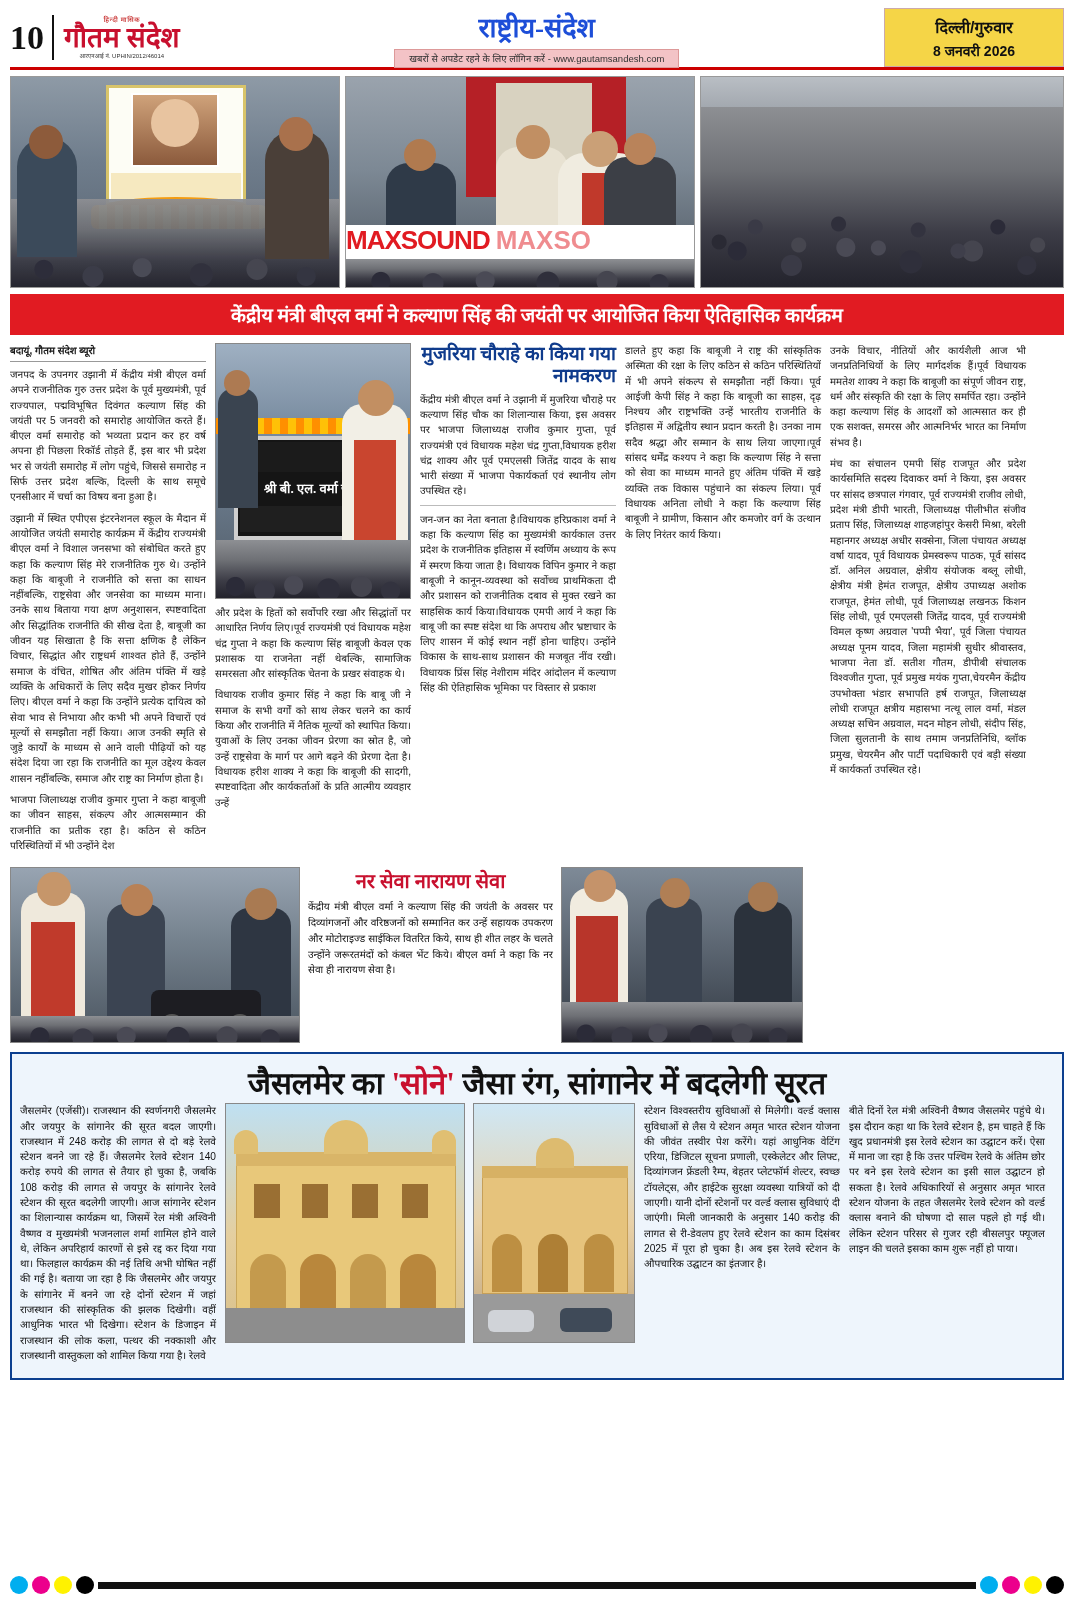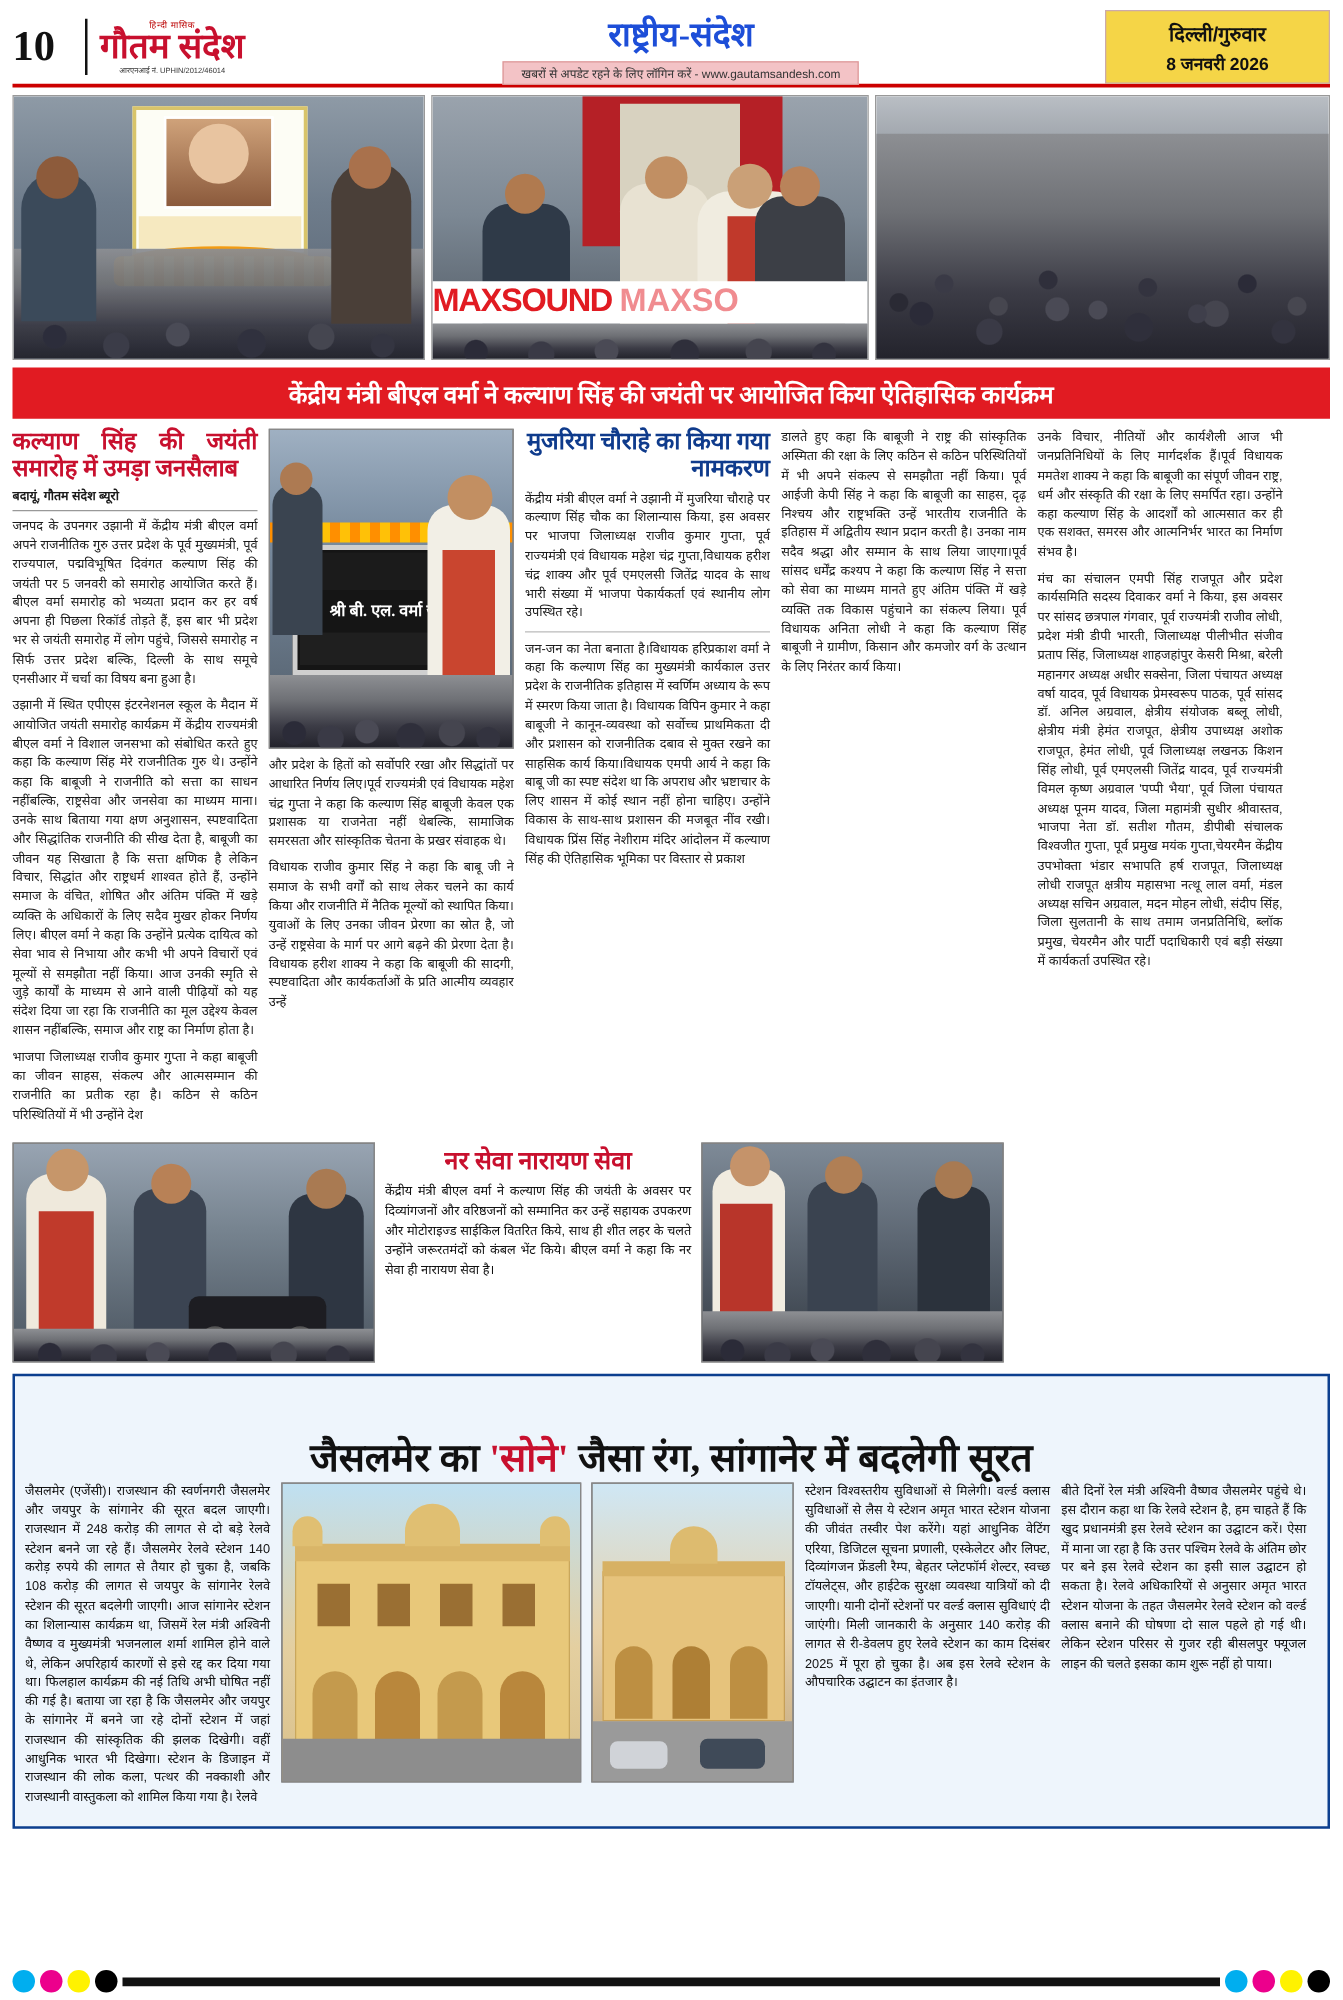--- a/index.html
+++ b/index.html
@@ -8,21 +8,21 @@
     width:1074px; height:1600px;
     background:#fff;
     font-family:"Liberation Sans", sans-serif;
     color:#111;
     overflow:hidden;
   }
   .page { position:relative; width:1074px; height:1600px; padding:8px 10px; }
 
   
   .masthead { display:flex; align-items:stretch; height:62px; border-bottom:3px solid #c00; }
-  .mh-left { display:flex; align-items:center; gap:24px; padding-right:10px; }
+  .mh-left { display:flex; align-items:center; gap:8px; padding-right:10px; }
   .pageno { font-size:34px; font-weight:bold; font-family:"Liberation Serif", serif; }
   .mh-logo { display:flex; flex-direction:column; justify-content:center; border-left:2px solid #111; padding-left:10px; }
   .mh-logo .sm { font-size:7px; color:#b00; letter-spacing:.5px; text-align:center; }
   .mh-logo .big { font-size:28px; font-weight:bold; color:#c8102e; font-family:"Liberation Serif", serif; line-height:1; }
   .mh-logo .tiny { font-size:6px; color:#333; text-align:center; }
   .mh-center { flex:1; display:flex; flex-direction:column; align-items:center; justify-content:center; }
   .mh-center .title { font-size:27px; font-weight:bold; color:#1d4ed8; font-family:"Liberation Serif", serif; }
   .mh-center .strip { margin-top:4px; background:#f3c3c6; border:1px solid #e09; border-color:#d99; font-size:9.5px; padding:2px 14px; color:#333; }
   .mh-right { width:180px; background:#f5d547; border:1px solid #caa; display:flex; flex-direction:column; align-items:center; justify-content:center; }
   .mh-right .l1 { font-size:16px; font-weight:bold; }
@@ -77,21 +77,21 @@
   
   .narseva { display:flex; gap:8px; margin-top:8px; align-items:stretch; }
   .ns-left { width:290px; }
   .ns-mid { width:245px; }
   .ns-right { width:242px; }
   .ns-title { color:#c8102e; font-weight:bold; font-size:20px; text-align:center;
     font-family:"Liberation Serif", serif; margin-bottom:5px; }
 
   
   .bottomwrap { margin-top:9px; border:2px solid #0c3f8f; background:#eef5fc; padding:7px 8px 9px; }
-  .bhead { text-align:center; font-size:31px; font-weight:bold; font-family:"Liberation Serif", serif; color:#111;margin-top:36px; }
+  .bhead { text-align:center; font-size:31px; font-weight:bold; font-family:"Liberation Serif", serif; color:#111; }
   .bhead .red { color:#c8102e; }
   .bsub { text-align:center; color:#0c3f8f; font-weight:bold; font-size:15px; margin-top:4px; margin-bottom:6px; font-family:"Liberation Serif", serif; }
   .bgrid { display:flex; gap:9px; }
   .bcol { width:196px; font-size:10.2px; line-height:1.5; text-align:justify; }
   .bmid { width:410px; }
 
   
   .colorbar { position:absolute; left:10px; right:10px; bottom:6px; display:flex; align-items:center; gap:4px; }
   .cdot { width:18px; height:18px; border-radius:50%; }
   .cline { flex:1; height:7px; background:#111; }
@@ -191,21 +191,20 @@
          radial-gradient(circle at 93% 72%, #474750 0 7px, transparent 8px);"></div>
     </div>
   </div>
 
   <div class="redbanner">केंद्रीय मंत्री बीएल वर्मा ने कल्याण सिंह की जयंती पर आयोजित किया ऐतिहासिक कार्यक्रम</div>
 
 
   <div class="article">
 
     <div class="col c1">
-      <div class="subhead-red">कल्याण सिंह की जयंती समारोह में उमड़ा जनसैलाब</div>
       <div class="byline">बदायूं, गौतम संदेश ब्यूरो</div>
       <p class="t">जनपद के उपनगर उझानी में केंद्रीय मंत्री बीएल वर्मा अपने राजनीतिक गुरु उत्तर प्रदेश के पूर्व मुख्यमंत्री, पूर्व राज्यपाल, पद्मविभूषित दिवंगत कल्याण सिंह की जयंती पर 5 जनवरी को समारोह आयोजित करते हैं। बीएल वर्मा समारोह को भव्यता प्रदान कर हर वर्ष अपना ही पिछला रिकॉर्ड तोड़ते हैं, इस बार भी प्रदेश भर से जयंती समारोह में लोग पहुंचे, जिससे समारोह न सिर्फ उत्तर प्रदेश बल्कि, दिल्ली के साथ समूचे एनसीआर में चर्चा का विषय बना हुआ है।</p>
       <p class="t">उझानी में स्थित एपीएस इंटरनेशनल स्कूल के मैदान में आयोजित जयंती समारोह कार्यक्रम में केंद्रीय राज्यमंत्री बीएल वर्मा ने विशाल जनसभा को संबोधित करते हुए कहा कि कल्याण सिंह मेरे राजनीतिक गुरु थे। उन्होंने कहा कि बाबूजी ने राजनीति को सत्ता का साधन नहींबल्कि, राष्ट्रसेवा और जनसेवा का माध्यम माना। उनके साथ बिताया गया क्षण अनुशासन, स्पष्टवादिता और सिद्धांतिक राजनीति की सीख देता है, बाबूजी का जीवन यह सिखाता है कि सत्ता क्षणिक है लेकिन विचार, सिद्धांत और राष्ट्रधर्म शाश्वत होते हैं, उन्होंने समाज के वंचित, शोषित और अंतिम पंक्ति में खड़े व्यक्ति के अधिकारों के लिए सदैव मुखर होकर निर्णय लिए। बीएल वर्मा ने कहा कि उन्होंने प्रत्येक दायित्व को सेवा भाव से निभाया और कभी भी अपने विचारों एवं मूल्यों से समझौता नहीं किया। आज उनकी स्मृति से जुड़े कार्यों के माध्यम से आने वाली पीढ़ियों को यह संदेश दिया जा रहा कि राजनीति का मूल उद्देश्य केवल शासन नहींबल्कि, समाज और राष्ट्र का निर्माण होता है।</p>
       <p class="t">भाजपा जिलाध्यक्ष राजीव कुमार गुप्ता ने कहा बाबूजी का जीवन साहस, संकल्प और आत्मसम्मान की राजनीति का प्रतीक रहा है। कठिन से कठिन परिस्थितियों में भी उन्होंने देश</p>
     </div>
 
     <div class="col c2">
       <div class="pic" style="height:256px;border:1px solid #888;margin-bottom:6px;">
         <div style="position:absolute;inset:0;background:linear-gradient(180deg,#9fb0c2 0%,#7b8ea2 30%,#4f5a66 100%);"></div>
 

